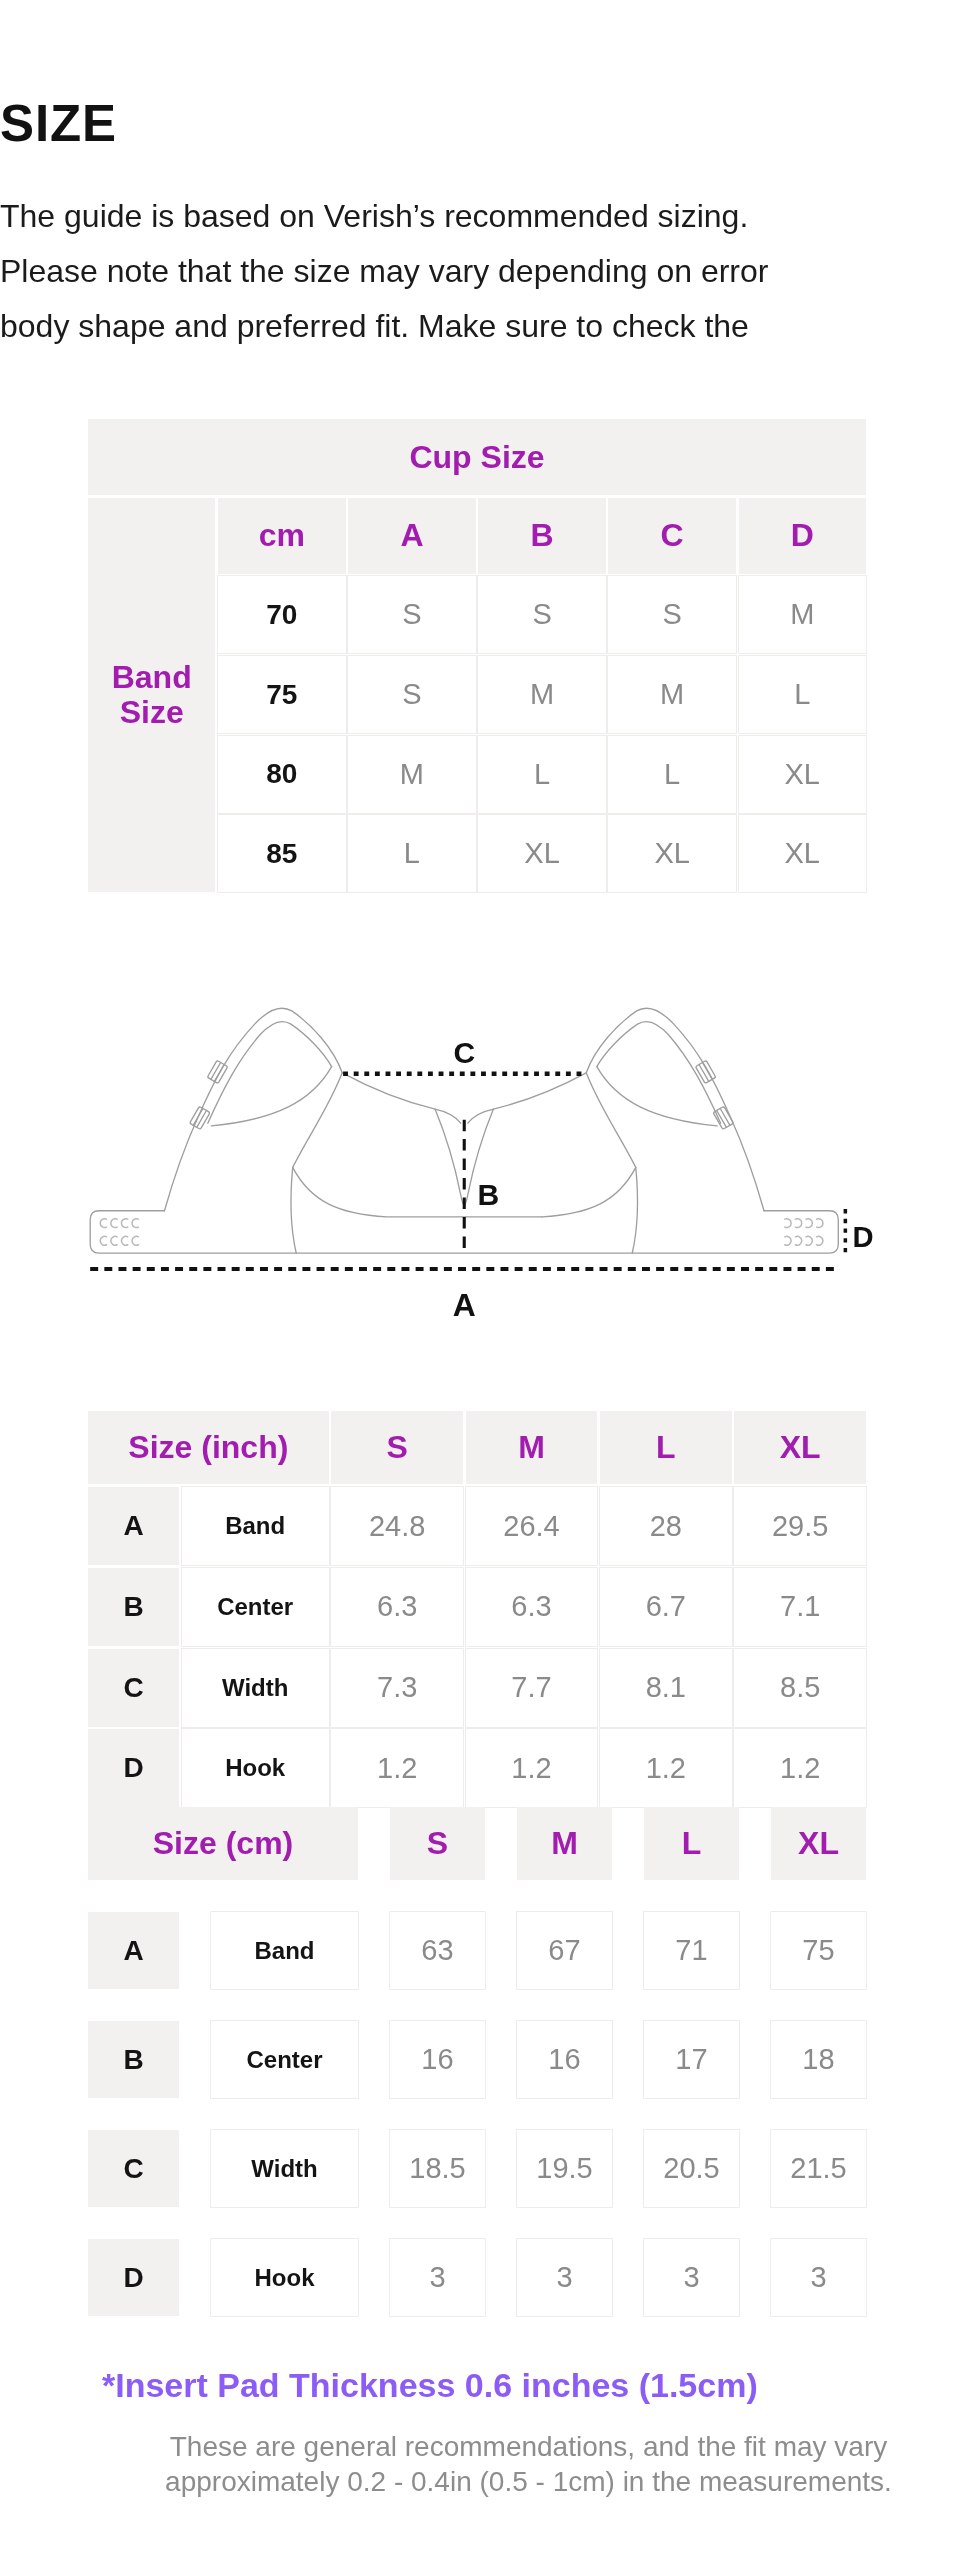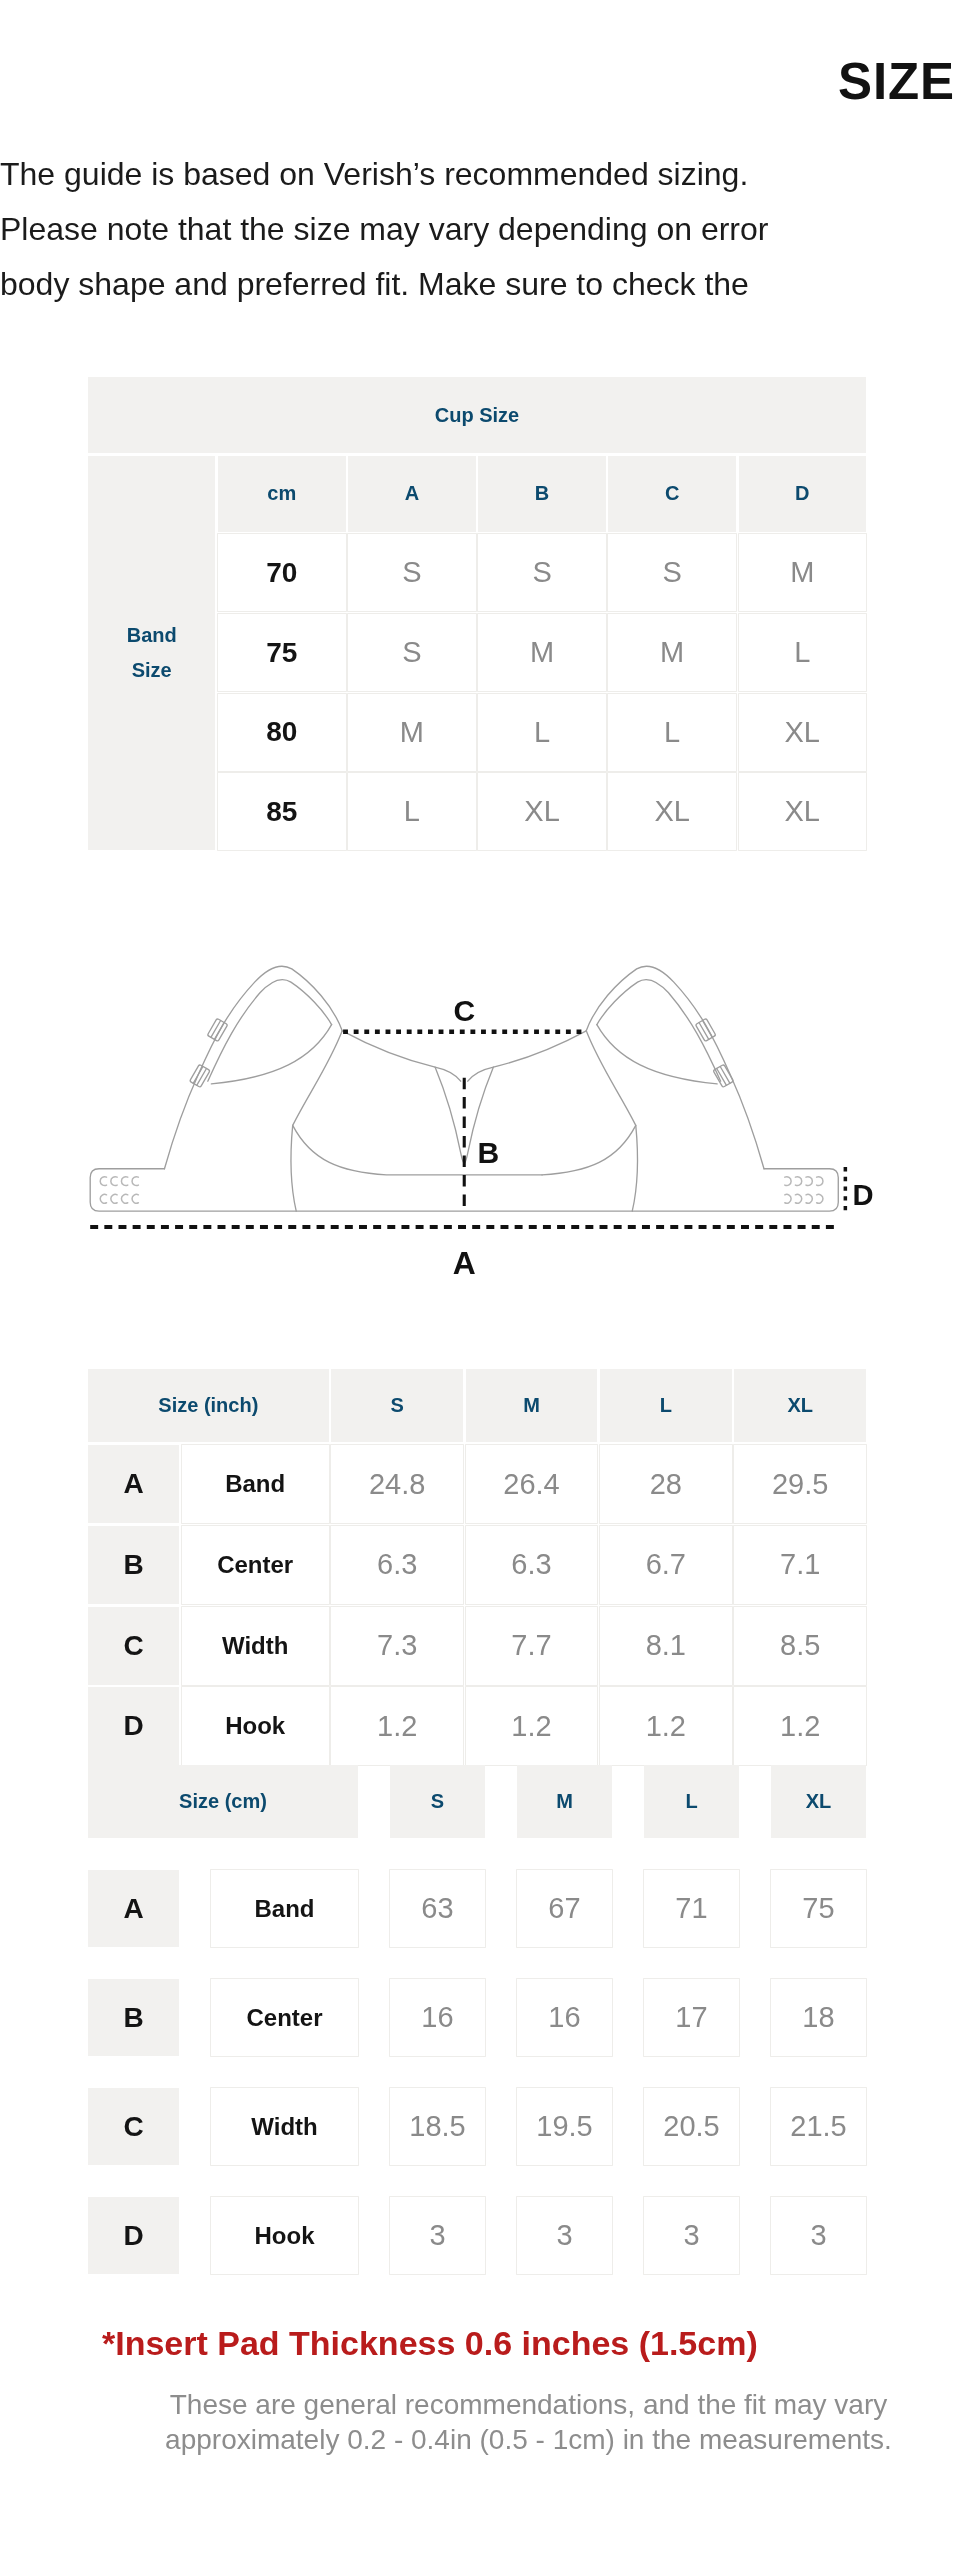--- a/index.html
+++ b/index.html
@@ -1,50 +1,50 @@
 <!DOCTYPE html>
 <html style="font-size:14px"><head>
 <meta charset="utf-8">
 <style>
   html,body { margin:0; padding:0; background:#ffffff; }
   .page {
     width:955px; height:2576px; background:#ffffff; overflow:hidden;
     font-family:"Liberation Sans", sans-serif; color:#141414; position:relative;
   }
   .size-title {
-    margin:0; padding-top:55px; text-align:right;
+    margin:0; padding-top:97px; text-align:left;
     font-size:51px; line-height:53px; font-weight:700; color:#121212; letter-spacing:0.9px;
   }
   .intro { margin-top:39px; }
   .intro div { font-size:32px; line-height:55px; color:#1b1b1b; }
 
   
   .tbl {
     display:grid; gap:2.7px; background:#ffffff;
     width:778px; margin-left:88px;
   }
   .tbl > div { display:flex; align-items:center; justify-content:center; text-align:center; }
-  .hc { background:#f2f1ef; font-weight:700; font-size:20px; color:#0c4a6e; }
+  .hc { background:#f2f1ef; font-weight:700; font-size:32px; color:#a21caf; }
   .wc { background:#ffffff; box-shadow:0 0 0 0.9px #edebe8; }
   .span-all { grid-column:1 / -1; }
   .span-2 { grid-column:1 / 3; }
   .bandsize { grid-row:2 / 7; grid-column:1; }
   .bandsize span { display:block; max-width:85px; line-height:35px; }
   .num { font-weight:700; font-size:28px; color:#141414; }
   .val { font-size:29px; color:#8a8a8a; font-weight:400; }
   .letter { font-weight:700; font-size:28px; color:#141414; }
   .small-label { font-weight:700; font-size:24px; color:#141414; }
 
   .tbl-cup { margin-top:65px; grid-template-columns:repeat(6,1fr); grid-template-rows:76px 76px 77px 77px 77px 77px; }
   .tbl-inch { margin-top:56px; grid-template-columns:91px 147px repeat(4,1fr); grid-template-rows:73px 78px 78px 78px 78px; }
   .tbl-cm   { grid-template-columns:91px 147px repeat(4,1fr); grid-template-rows:73px 77px 77px 77px 77px;gap:32px; }
 
   .diagram { display:block; margin-top:56px; }
 
-  .footnote { margin:49px 0 0 102px; font-size:34px; line-height:41px; font-weight:700; color:#b91c1c; }
+  .footnote { margin:49px 0 0 102px; font-size:34px; line-height:41px; font-weight:700; color:#8b5cf6; }
   .disclaimer { margin:23px 0 0 102px; }
   .disclaimer div { font-size:28px; line-height:35px; color:#8d8d8d;text-align:center; }
 </style>
 </head>
 <body>
 
 <div class="page">
 
   <h1 class="size-title">SIZE</h1>
 

